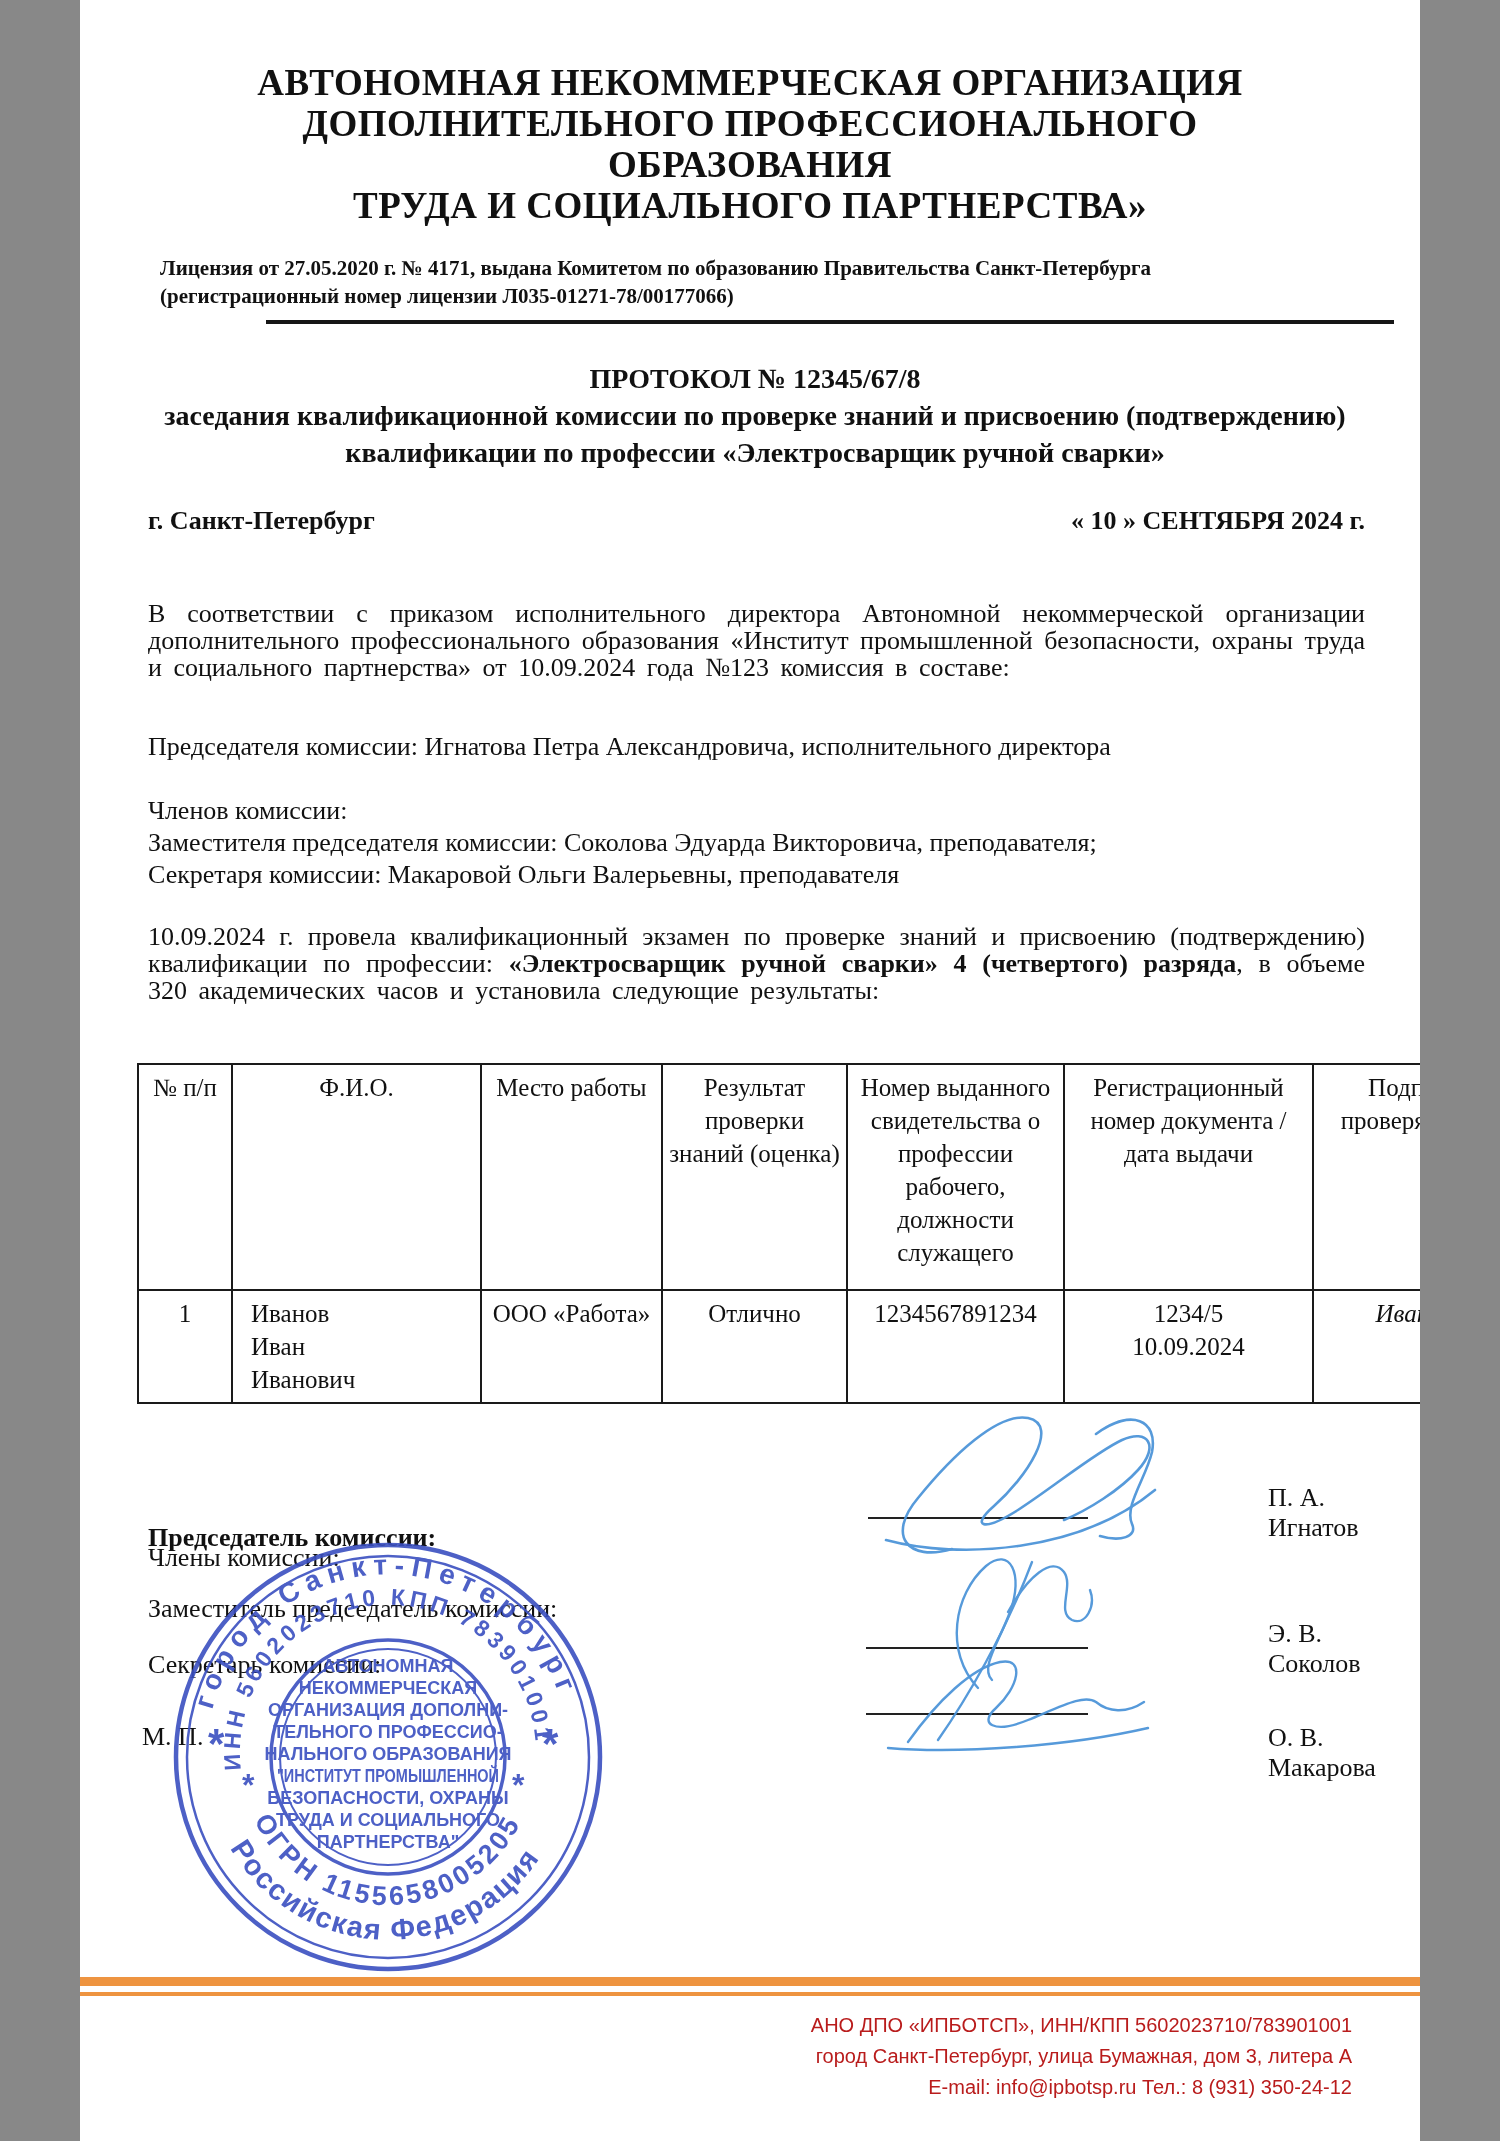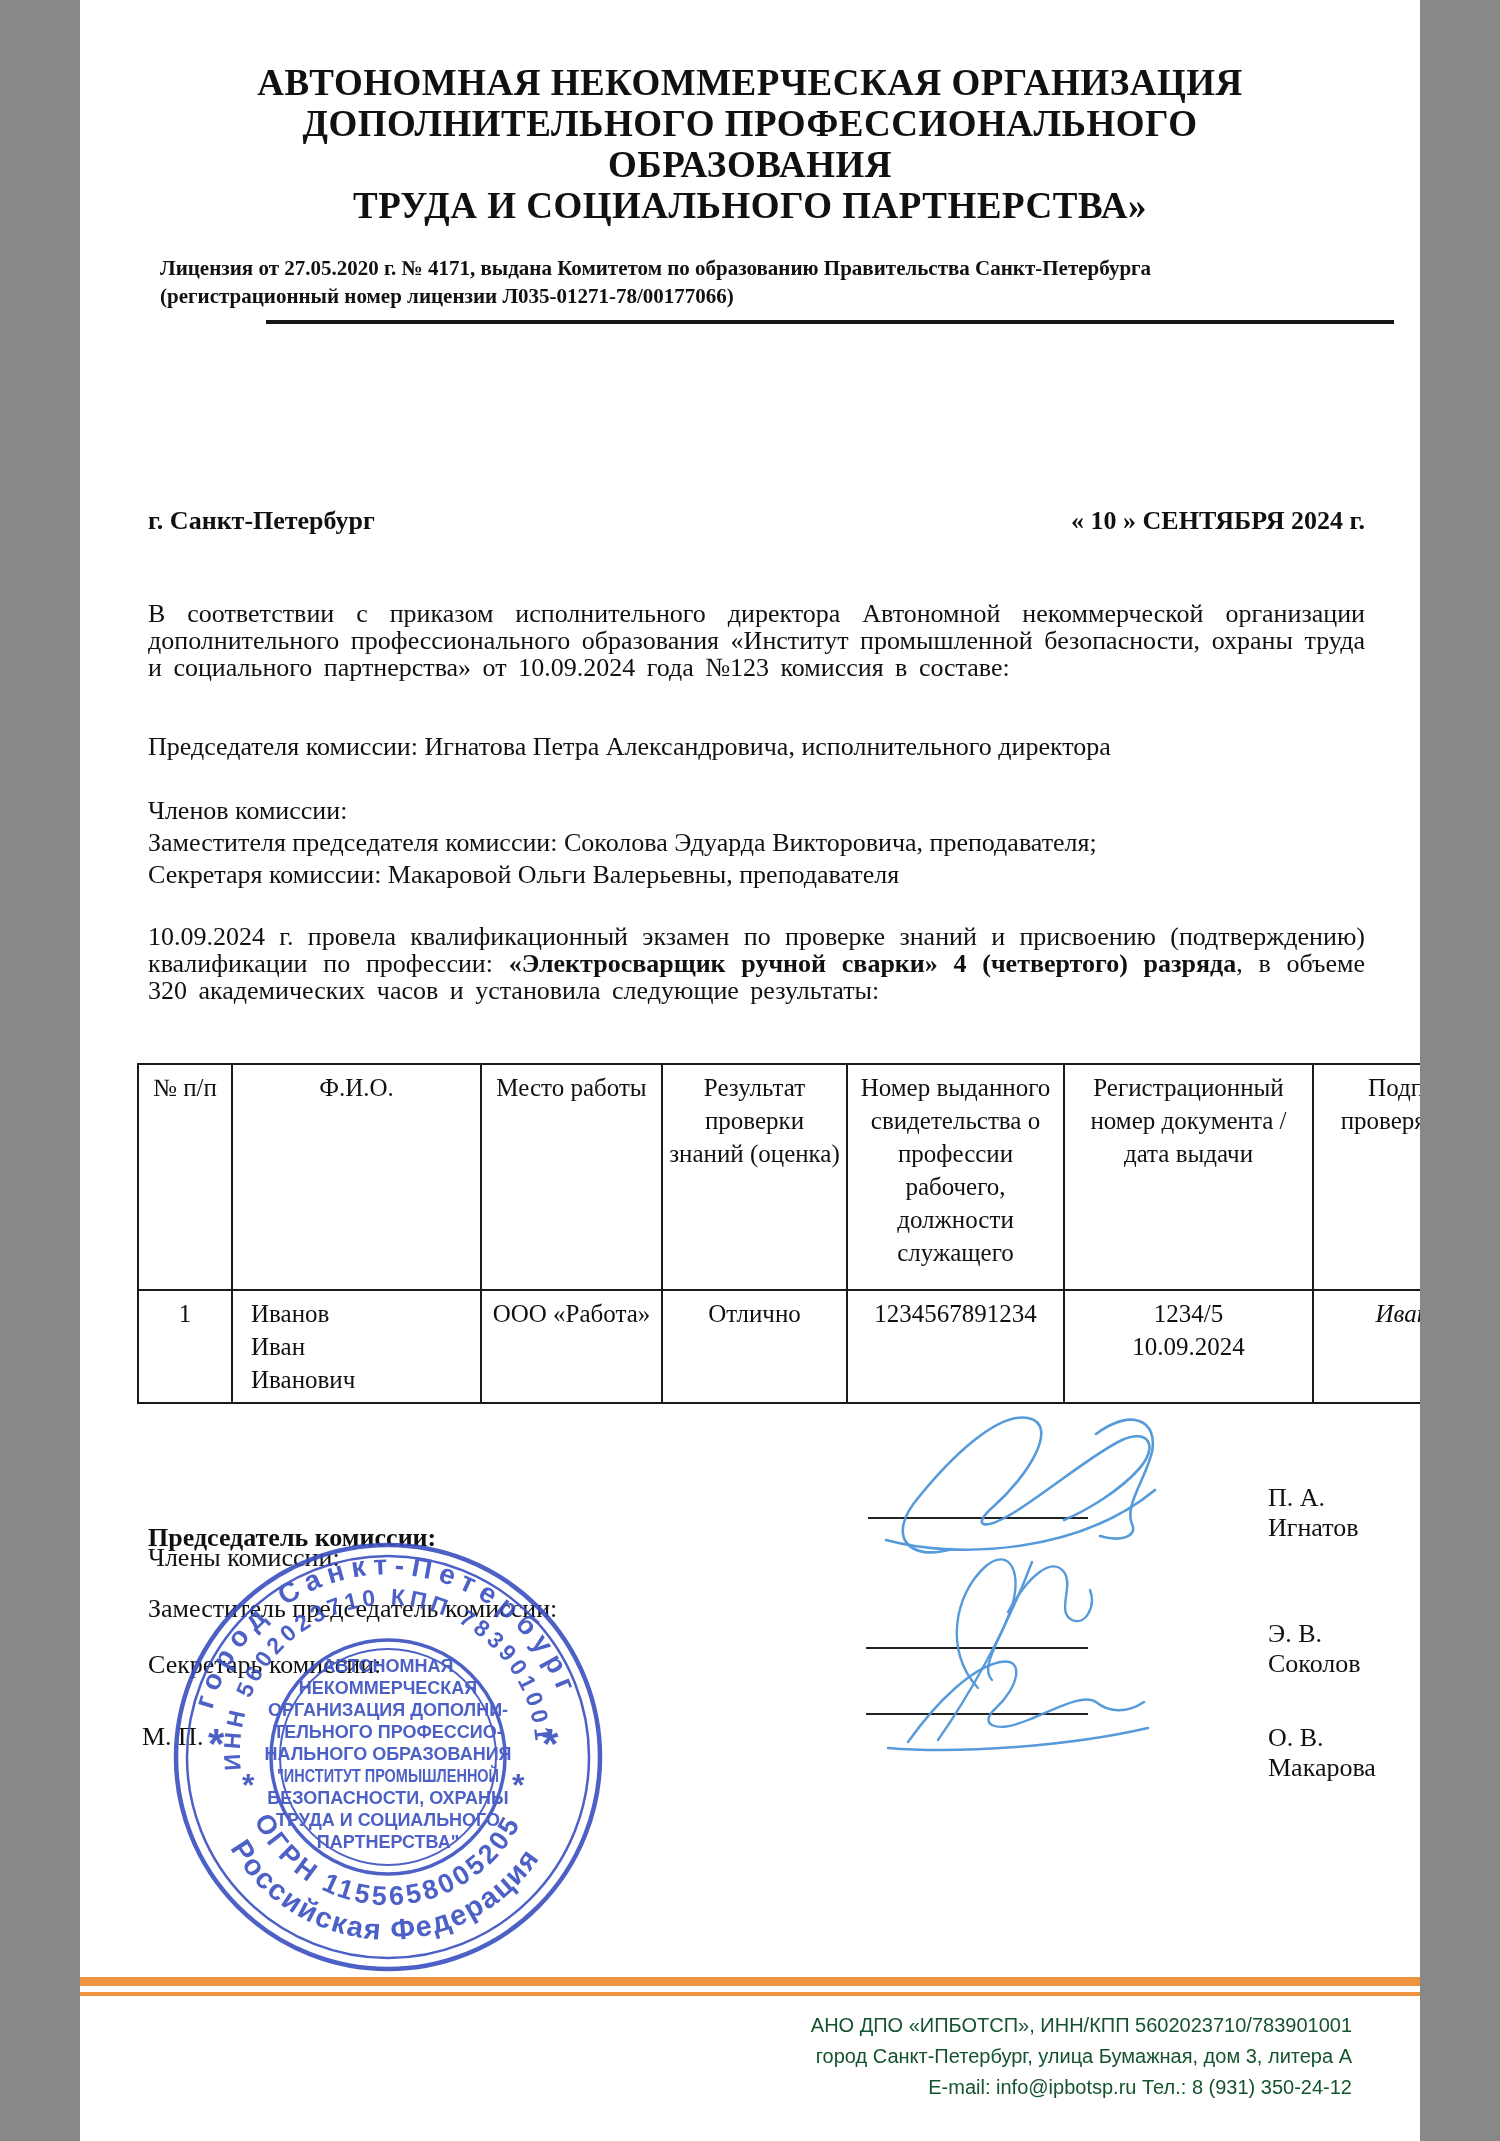--- a/index.html
+++ b/index.html
@@ -44,21 +44,21 @@
   .results-table .reg-cell{white-space:pre-line;}
   .results-table .sig-cell{font-style:italic;}
   .sig-label{font-size:26px;}
   .sig-name{font-size:26px;}
   .sig-line{height:2px;background:#222;}
   .mp{font-size:26px;}
   .orange-thick{top:1977px;left:0;width:1500px;height:9px;background:#ee9440;}
   .orange-thin{top:1992px;left:0;width:1500px;height:4px;background:#ee9440;}
   .footer-text{
     top:2010px;right:68px;width:800px;text-align:right;
-    font-family:"Liberation Sans", sans-serif;font-size:20px;line-height:31px;color:#14532d;
+    font-family:"Liberation Sans", sans-serif;font-size:20px;line-height:31px;color:#b91c1c;
   }
   .overlay{top:0;left:0;pointer-events:none;}
   .stamp-text{font-family:"Liberation Sans", sans-serif;font-weight:bold;}
 </style>
 </head>
 <body>
 
 <div id="page">
 
   <div class="abs org-title">
@@ -67,20 +67,25 @@
     <div>ТРУДА И СОЦИАЛЬНОГО ПАРТНЕРСТВА»</div>
   </div>
 
   <div class="abs license">
     <div>Лицензия от 27.05.2020 г. № 4171, выдана Комитетом по образованию Правительства Санкт-Петербурга</div>
     <div>(регистрационный номер лицензии Л035-01271-78/00177066)</div>
   </div>
 
   <div class="abs hrule"></div>
 
+  <div class="abs doc-heading">
+    <div>ПРОТОКОЛ № 12345/67/8</div>
+    <div>заседания квалификационной комиссии по проверке знаний и присвоению (подтверждению)</div>
+    <div>квалификации по профессии «Электросварщик ручной сварки»</div>
+  </div>
 
   <div class="abs city-date">
     <span>г. Санкт-Петербург</span>
     <span>« 10 » СЕНТЯБРЯ 2024 г.</span>
   </div>
 
   <div class="abs para p1">В соответствии с приказом исполнительного директора Автономной некоммерческой организации дополнительного профессионального образования «Институт промышленной безопасности, охраны труда и социального партнерства» от 10.09.2024 года №123 комиссия в составе:</div>
 
   <div class="abs line26 chairman-line">Председателя комиссии: Игнатова Петра Александровича, исполнительного директора</div>
 

